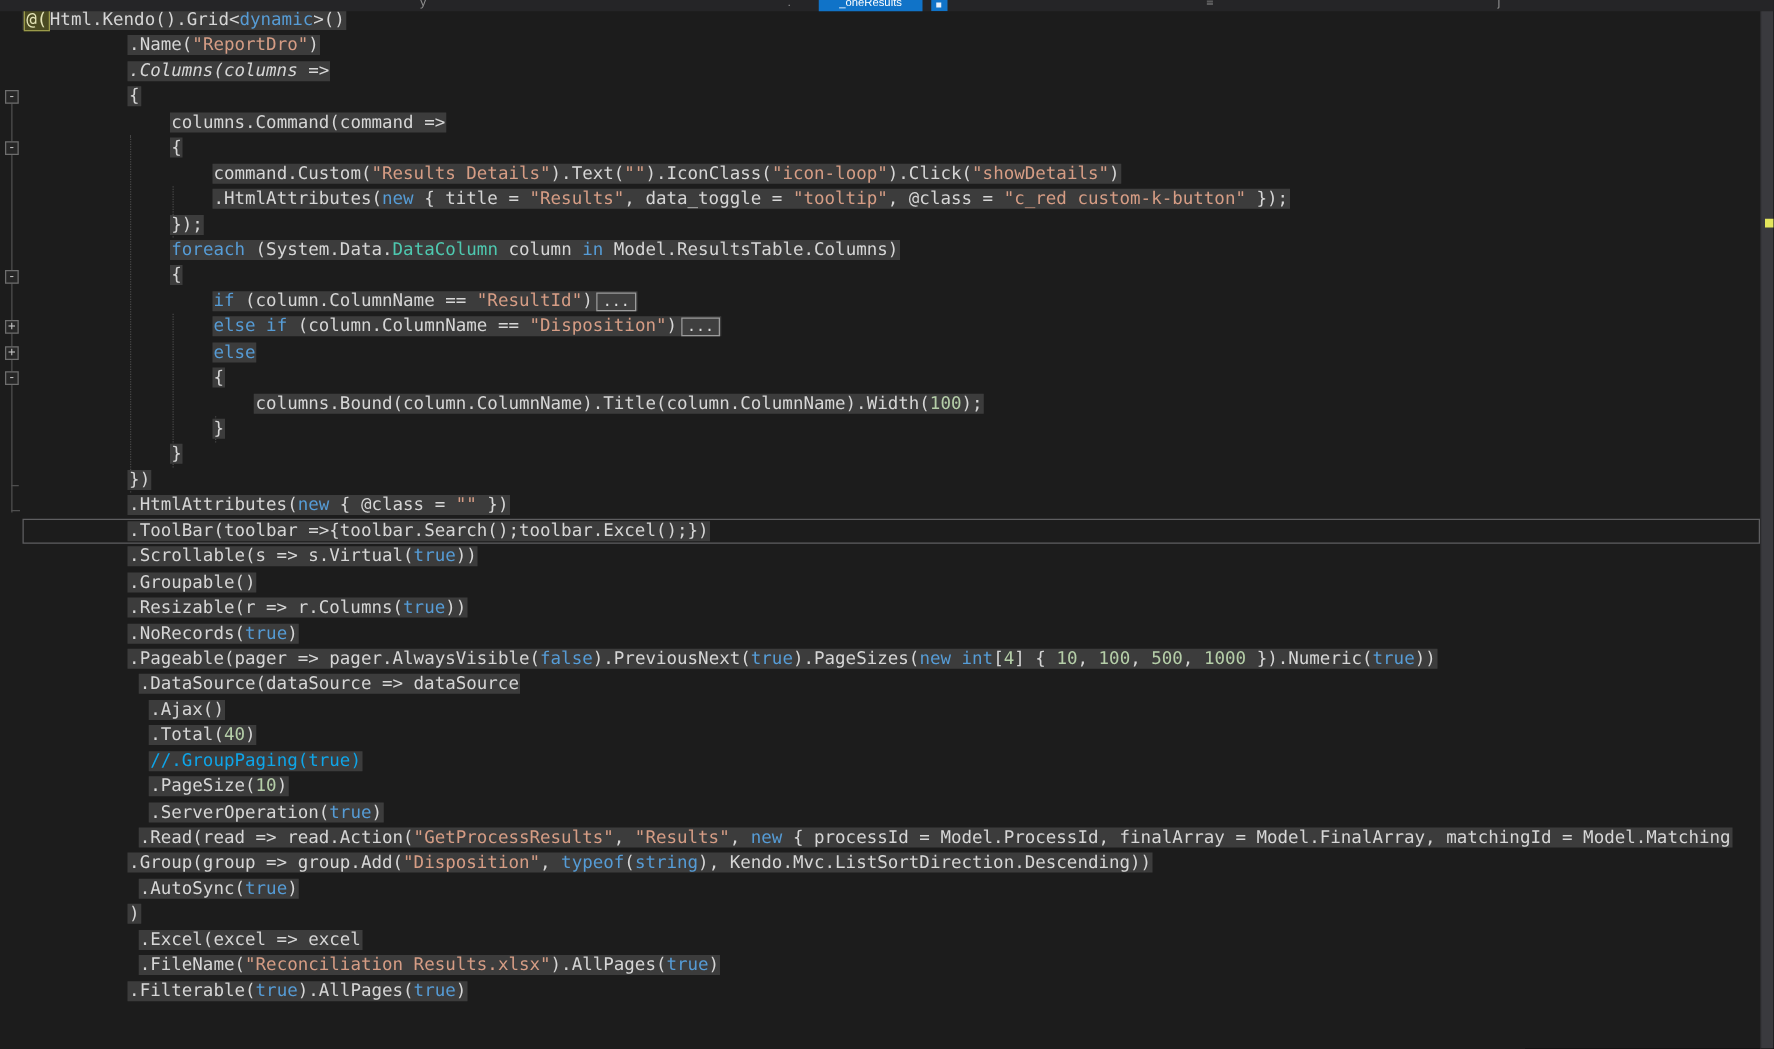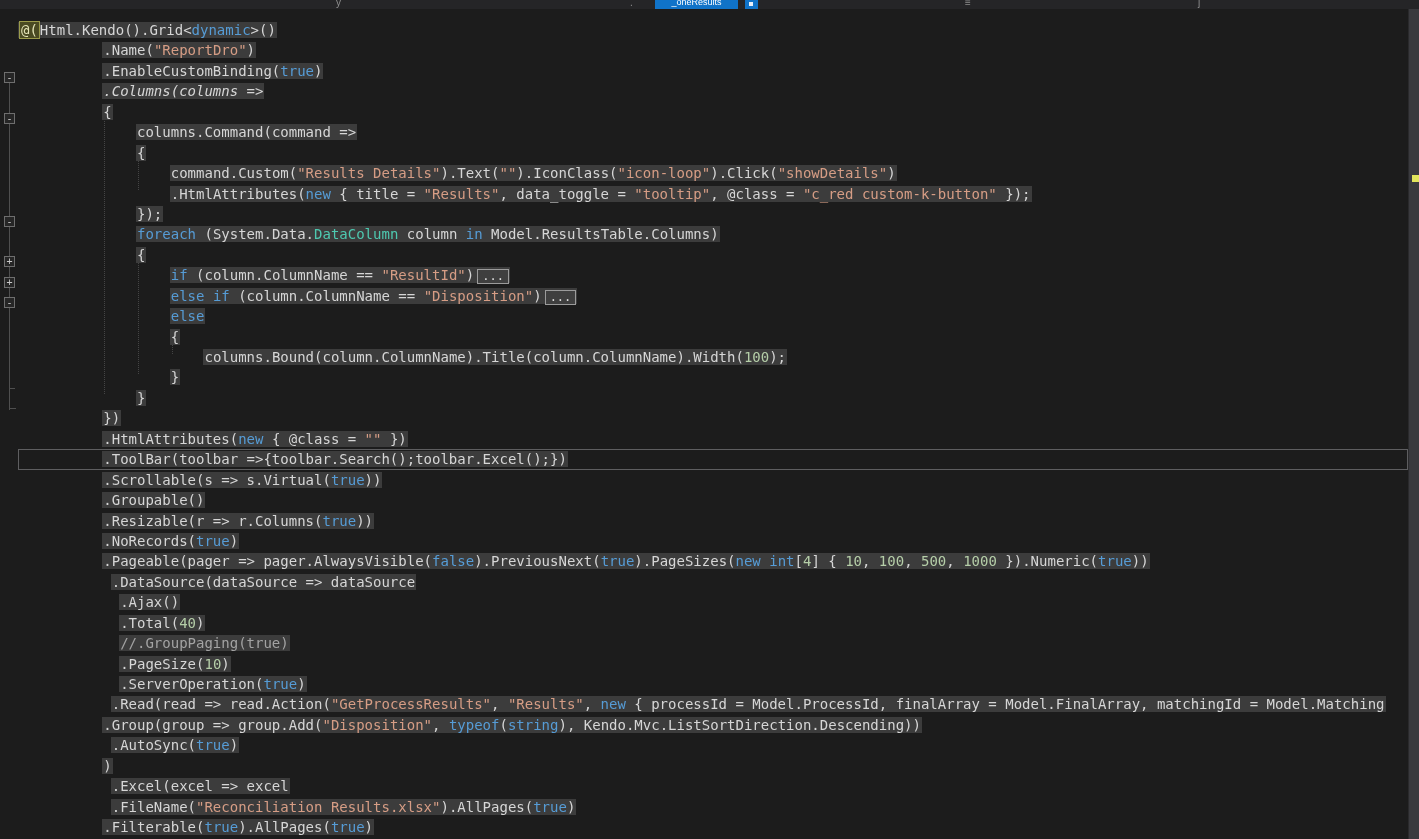--- a/index.html
+++ b/index.html
@@ -13,32 +13,32 @@
   .pin-box{position:absolute;left:745px;top:0;width:13px;height:9px;background:#1073C8;}
   .pin-box .pin-glyph{position:absolute;left:4px;top:2px;width:4px;height:4px;background:#E8F0FA;}
   .frag{position:absolute;top:-3px;font-size:10px;color:#8E8E8E;font-family:"Liberation Sans",sans-serif;}
   
   .editor{position:absolute;left:0;top:0;right:11px;bottom:0;background:#1C1C1C;}
   .gutter{position:absolute;left:0;top:0;bottom:0;width:18px;z-index:3;}
   .fold{position:absolute;left:4px;width:11px;height:11px;box-sizing:border-box;border:1px solid #6E6E6E;
         background:#262626;color:#C8C8C8;font:10px/9px "DejaVu Sans Mono",monospace;text-align:center;cursor:pointer;}
   .fold-vline{position:absolute;left:9px;top:83px;width:1px;height:327px;background:#4F4F4F;}
   .fold-elbow{position:absolute;background:#4F4F4F;height:1px;}
-  .code-area{position:absolute;left:18px;top:0;right:0;bottom:0;padding-top:20px;}
+  .code-area{position:absolute;left:18px;top:0;right:0;bottom:0;padding-top:6px;}
   .indent-guide{position:absolute;width:0;border-left:1px dotted #454545;z-index:0;}
   .line{position:relative;height:20.45px;line-height:20.45px;white-space:pre;
         font-size:14px;color:#D6D6D6;z-index:1;}
   .line.current{outline:1px solid #5E5E60;outline-offset:-1px;}
   .linebg{background:#3C3C3C;padding:0 1px;}
   .tk-p{color:#D6D6D6;}
   .tk-k{color:#569CD6;}
   .tk-s{color:#D69D85;}
   .tk-n{color:#B5CEA8;}
   .tk-t{color:#4EC9B0;}
-  .tk-c{color:#a3a3a3;}
+  .tk-c{color:#0ea5e9;}
   .tk-razor{color:#E4E4B8;background:#4A4A22;border:1px solid #9A9A4A;padding:0 1px;}
   .tk-box{display:inline-block;border:1px solid #9B9B9B;background:#3F3F3F;color:#DCDCDC;
           margin-left:3px;padding:0 4px;font-size:12px;line-height:13px;cursor:pointer;}
   
   .scrollbar{position:absolute;right:0;top:0;bottom:0;width:11px;background:#3A3A3E;z-index:5;border-left:1px solid #2A2A2C;box-sizing:border-box;}
   .sb-mark{position:absolute;left:3px;width:7px;height:7px;}
 </style>
 </head>
 <body>
 
@@ -60,21 +60,20 @@
       </div>
 
     <div class="code-area">
       <div class="indent-guide" style="left:86px;top:108px;height:286px;"></div>
       <div class="indent-guide" style="left:120px;top:149px;height:41px;"></div>
       <div class="indent-guide" style="left:120px;top:251px;height:123px;"></div>
       <div class="indent-guide" style="left:154px;top:333px;height:21px;"></div>
 
     <div class="line" style="padding-left: 0px;"><span class="linebg"><span class="tk-razor">@(</span><span class="tk-p">Html.Kendo().Grid&lt;</span><span class="tk-k">dynamic</span><span class="tk-p">&gt;()</span></span></div>
         <div class="line" style="padding-left: 84.3px;"><span class="linebg"><span class="tk-p">.Name(</span><span class="tk-s">"ReportDro"</span><span class="tk-p">)</span></span></div>
-        <div class="line" style="padding-left: 84.3px;"><span class="linebg"><span class="tk-p">.EnableCustomBinding(</span><span class="tk-k">true</span><span class="tk-p">)</span></span></div>
         <div class="line" style="padding-left: 84.3px; font-style: italic;"><span class="linebg"><span class="tk-p">.Columns(columns =&gt;</span></span></div>
         <div class="line" style="padding-left: 84.3px;"><span class="linebg"><span class="tk-p">{</span></span></div>
         <div class="line" style="padding-left: 118.02px;"><span class="linebg"><span class="tk-p">columns.Command(command =&gt;</span></span></div>
         <div class="line" style="padding-left: 118.02px;"><span class="linebg"><span class="tk-p">{</span></span></div>
         <div class="line" style="padding-left: 151.74px;"><span class="linebg"><span class="tk-p">command.Custom(</span><span class="tk-s">"Results Details"</span><span class="tk-p">).Text(</span><span class="tk-s">""</span><span class="tk-p">).IconClass(</span><span class="tk-s">"icon-loop"</span><span class="tk-p">).Click(</span><span class="tk-s">"showDetails"</span><span class="tk-p">)</span></span></div>
         <div class="line" style="padding-left: 151.74px;"><span class="linebg"><span class="tk-p">.HtmlAttributes(</span><span class="tk-k">new</span><span class="tk-p"> { title = </span><span class="tk-s">"Results"</span><span class="tk-p">, data_toggle = </span><span class="tk-s">"tooltip"</span><span class="tk-p">, @class = </span><span class="tk-s">"c_red custom-k-button"</span><span class="tk-p"> });</span></span></div>
         <div class="line" style="padding-left: 118.02px;"><span class="linebg"><span class="tk-p">});</span></span></div>
         <div class="line" style="padding-left: 118.02px;"><span class="linebg"><span class="tk-k">foreach</span><span class="tk-p"> (System.Data.</span><span class="tk-t">DataColumn</span><span class="tk-p"> column </span><span class="tk-k">in</span><span class="tk-p"> Model.ResultsTable.Columns)</span></span></div>
         <div class="line" style="padding-left: 118.02px;"><span class="linebg"><span class="tk-p">{</span></span></div>
         <div class="line" style="padding-left: 151.74px;"><span class="linebg"><span class="tk-k">if</span><span class="tk-p"> (column.ColumnName == </span><span class="tk-s">"ResultId"</span><span class="tk-p">)</span><span class="tk-box">...</span></span></div>

